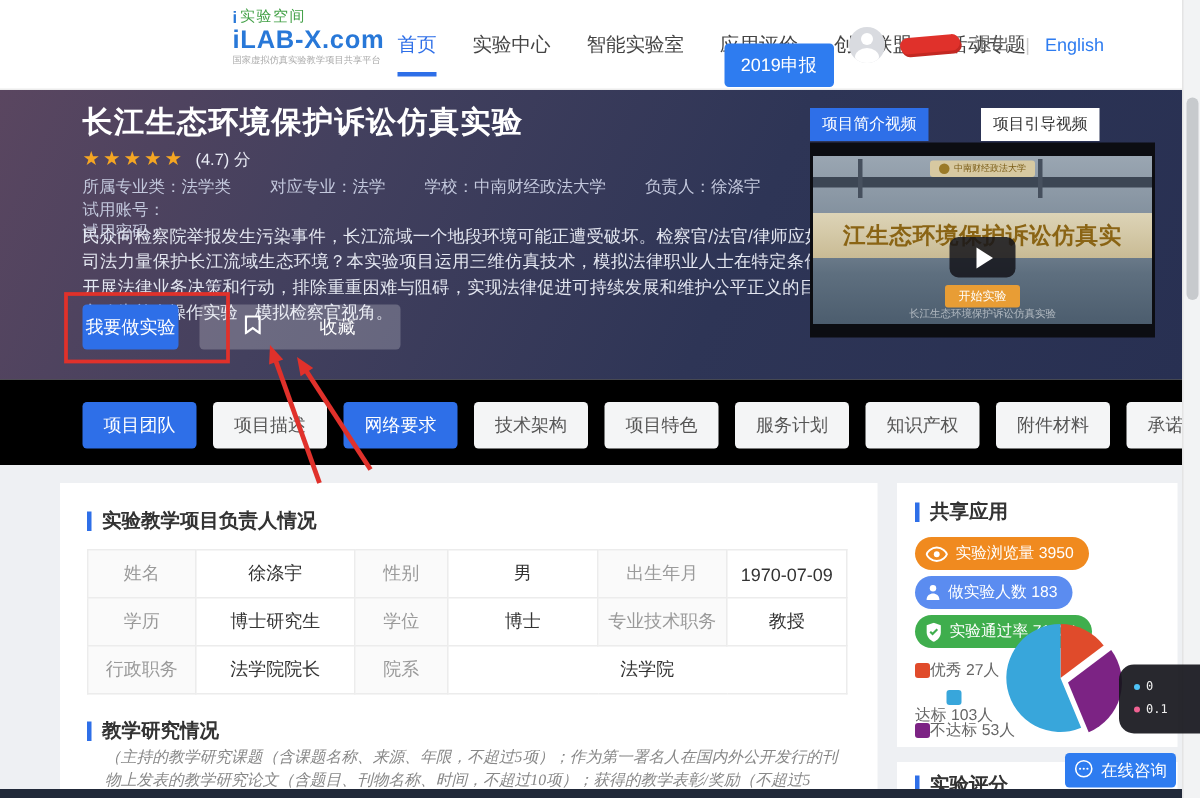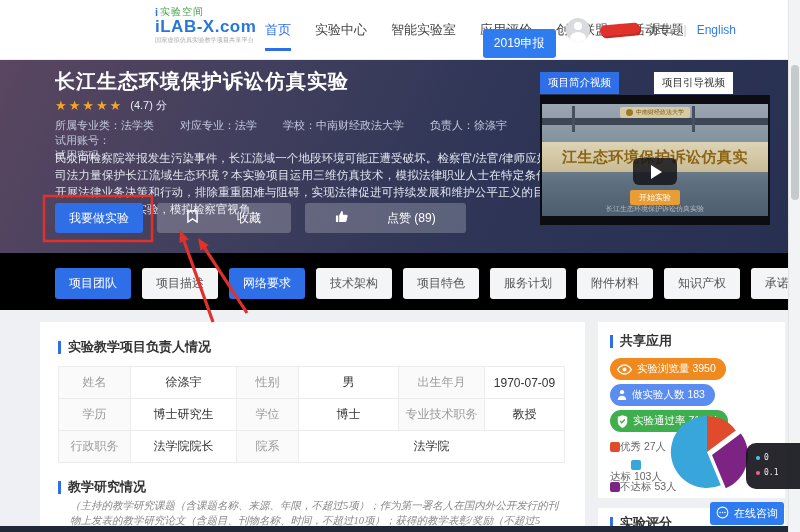--- a/index.html
+++ b/index.html
@@ -33,21 +33,21 @@
   #hero { position:absolute; left:0; top:60px; width:788px; height:193px; background:linear-gradient(115deg,#5a4660 0%,#43405e 28%,#2e3556 62%,#283052 100%); }
   .hero-title { position:absolute; left:55px; top:8px; color:#fff; font-size:20px; font-weight:bold; letter-spacing:1px; }
   .hero-stars-row { position:absolute; left:55px; top:38px; display:flex; align-items:center; gap:7px; }
   .stars { color:#f5a623; font-size:13px; letter-spacing:2px; }
   .score { color:#e9ebf5; font-size:11px; }
   .hero-meta { position:absolute; left:55px; top:58px; width:540px; color:#c3c8dd; font-size:11px; line-height:15px; }
   .hero-meta span { margin-right:26px; white-space:nowrap; }
   .hero-desc { position:absolute; left:55px; top:90px; width:528px; color:#e3e6f0; font-size:11.5px; line-height:17px; text-align:justify; }
   .hero-btns { position:absolute; left:55px; top:143px; display:flex; gap:14px; }
   .btn { height:30px; border-radius:3px; font-size:12px; color:#fff; display:flex; align-items:center; justify-content:center; gap:5px; cursor:pointer; }
-  .btn-primary { width:88px; background:#2e6fe8; }
+  .btn-primary { width:64px; background:#2e6fe8; }
   .btn-ghost { padding:0 30px; background:rgba(255,255,255,.22);gap:39px; }
   .vtabs { position:absolute; left:540px; top:12px; display:flex; cursor:pointer; }
   .vtab { font-size:10.5px; padding:4px 8px; }
   .vtab.on { background:#2e6fe8; color:#fff; }
   .vtab.off { background:#fff; color:#333;margin-left:35px; }
   .video { position:absolute; left:540px; top:35px; width:230px; height:130px; background:#0c0d12; cursor:pointer; }
   .vimg { position:absolute; left:2px; top:9px; right:2px; bottom:9px; background:linear-gradient(#9aa6b2 0%,#7d8b99 45%,#5e6f7f 70%,#4c5d6e 100%); overflow:hidden; }
   .vbridge { position:absolute; left:0; top:14px; width:100%; height:7px; background:#3c4654; }
   .vpylon { position:absolute; top:2px; width:3px; height:26px; background:#46505e; }
   .vribbon { position:absolute; left:50%; top:3px; transform:translateX(-50%); background:rgba(222,205,160,.9); border-radius:2px; padding:1px 6px; display:flex; align-items:center; gap:3px; }
@@ -150,26 +150,20 @@
     </div>
     <div class="hero-desc">民众向检察院举报发生污染事件，长江流域一个地段环境可能正遭受破坏。检察官/法官/律师应如何运用司法力量保护长江流域生态环境？本实验项目运用三维仿真技术，模拟法律职业人士在特定条件下如何开展法律业务决策和行动，排除重重困难与阻碍，实现法律促进可持续发展和维护公平正义的目标。 本实验为单人操作实验，模拟检察官视角。</div>
     <div class="hero-btns">
       <div class="btn btn-primary">我要做实验</div>
       <div class="btn btn-ghost">
         <span><svg width="11" height="13" viewBox="0 0 12 14">
               <path d="M1 1h10v12l-5-3.5L1 13z" fill="none" stroke="#fff" stroke-width="1.6"></path>
             </svg></span>
         <span>收藏</span>
       </div>
-      <div class="btn btn-ghost">
-        <span><svg width="13" height="13" viewBox="0 0 14 14">
-              <path d="M1 6h2.5v7H1zM4.5 13V6L7 1c.8 0 1.5.7 1.5 1.5V5h3.8c.9 0 1.5.8 1.3 1.6l-1.2 5c-.2.8-.8 1.4-1.6 1.4z" fill="#fff"></path>
-            </svg></span>
-        <span>点赞 (89)</span>
-      </div>
     </div>
 
     <div class="vtabs">
       <div class="vtab on">项目简介视频</div>
       <div class="vtab off">项目引导视频</div>
     </div>
     <div class="video">
       <div class="vimg">
         <div class="vbridge"></div>
         <div class="vpylon" style="left:30px;"></div>
@@ -191,22 +185,22 @@
   </div>
 
   <div id="tabstrip">
     <div class="tabs">
       <div class="tab active">项目团队</div>
       <div class="tab">项目描述</div>
       <div class="tab active">网络要求</div>
       <div class="tab">技术架构</div>
       <div class="tab">项目特色</div>
       <div class="tab">服务计划</div>
+      <div class="tab">知识产权</div>
       <div class="tab">附件材料</div>
-      <div class="tab">知识产权</div>
       <div class="tab">承诺意见</div>
     </div>
   </div>
 
   <div id="left-card" class="card">
     <div class="sec-head" style="position:absolute;left:18px;top:16px;">
       <div class="sec-bar"></div>
       <div class="sec-title">实验教学项目负责人情况</div>
     </div>
     <table class="leader">

